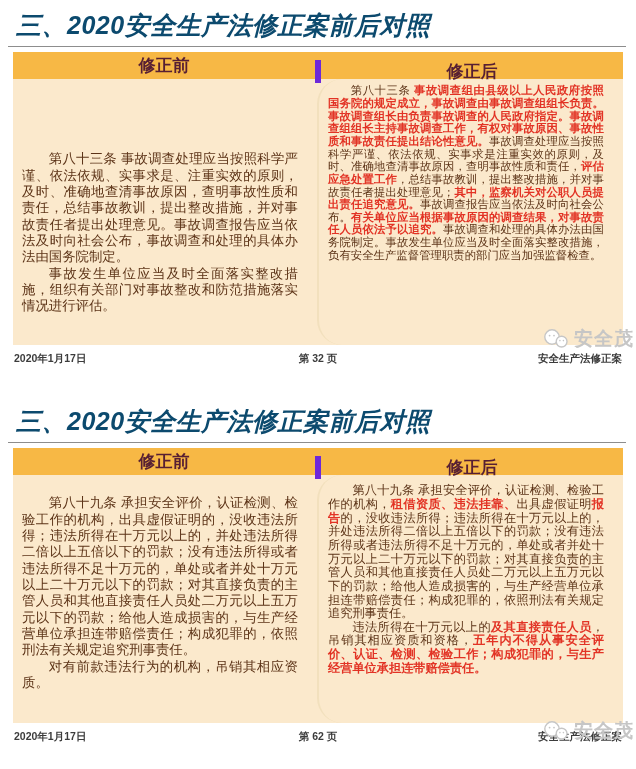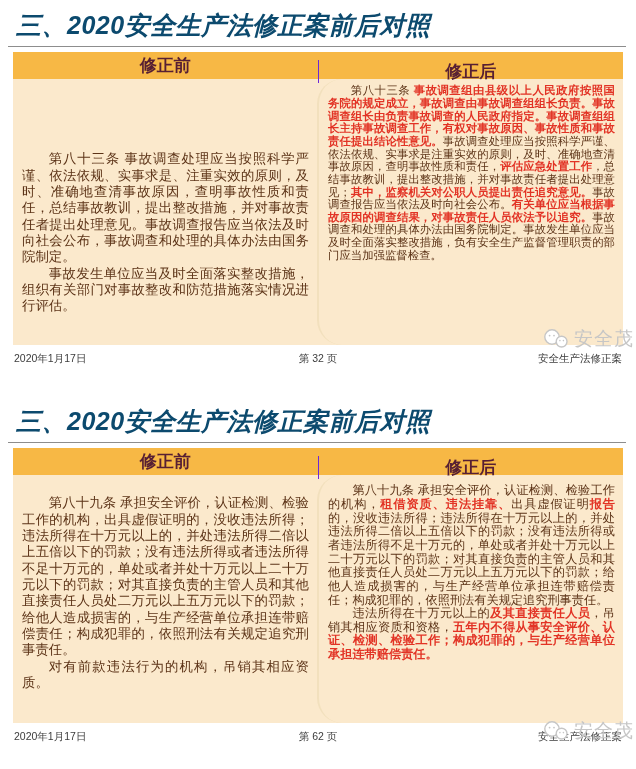--- a/index.html
+++ b/index.html
@@ -37,28 +37,28 @@
     height: 27px;
     align-items: center;
   }
   .cmp-header-cell {
     flex: 1;
     text-align: center;
     font-size: 17px;
     font-weight: 800;
     color: #571f33;
   }
-  .cmp-header-cell.after { border-left: 1px solid #6d28d9; margin-top: 12px; }
+  .cmp-header-cell.after { border-left: 6px solid #6d28d9; margin-top: 12px; }
   .cmp-body {
     display: flex;
     background: #fbe9cc;
   }
   .cmp-cell {
     flex: 1;
-    padding: 5px 8px 6px 9px;
+    padding: 5px 19px 6px 9px;
     color: #5c3317;
     text-align: justify;
     border-radius: 25px;
   }
   .cell-after { border-left: 2px solid #f2e0bd; }
   .para { margin: 0; text-indent: 2em; }
   .hl { color: #e23325; font-weight: bold; }
 
   .s1 .cell-before { font-size: 13.4px; line-height: 1.22; padding-top: 72px; }
   .s1 .cell-after  { font-size: 11.4px; line-height: 1.11; }
@@ -66,35 +66,36 @@
   .s2 .cell-after  { font-size: 12.2px; line-height: 1.12; padding-top: 9px; }
   .s1 .cmp-body { height: 266px; }
   .s2 .cmp-body { height: 248px; }
 
   .slide-footer {
     margin: 7px 14px 0 14px;
     display: flex;
     align-items: flex-end;
     font-size: 10.5px;
     color: #3c3c3c;
+    font-weight: bold;
   }
   .slide-footer .f-left  { flex: 1; text-align: left; }
   .slide-footer .f-mid   { flex: 1; text-align: center; }
   .slide-footer .f-right { flex: 1; text-align: right; }
 
   .brand-logo {
     position: absolute;
     right: 2px;
     bottom: 16px;
     display: flex;
     align-items: center;
     gap: 5px;
     color: #c6c6c6;
     font-size: 19px;
-    font-weight: normal;
+    font-weight: bold;
     letter-spacing: 1px;
     pointer-events: none;
     justify-content: center;
   }
   .brand-logo svg { display: block; }
 </style>
 </head>
 <body>
 
 <section class="slide slide-1 s1">

